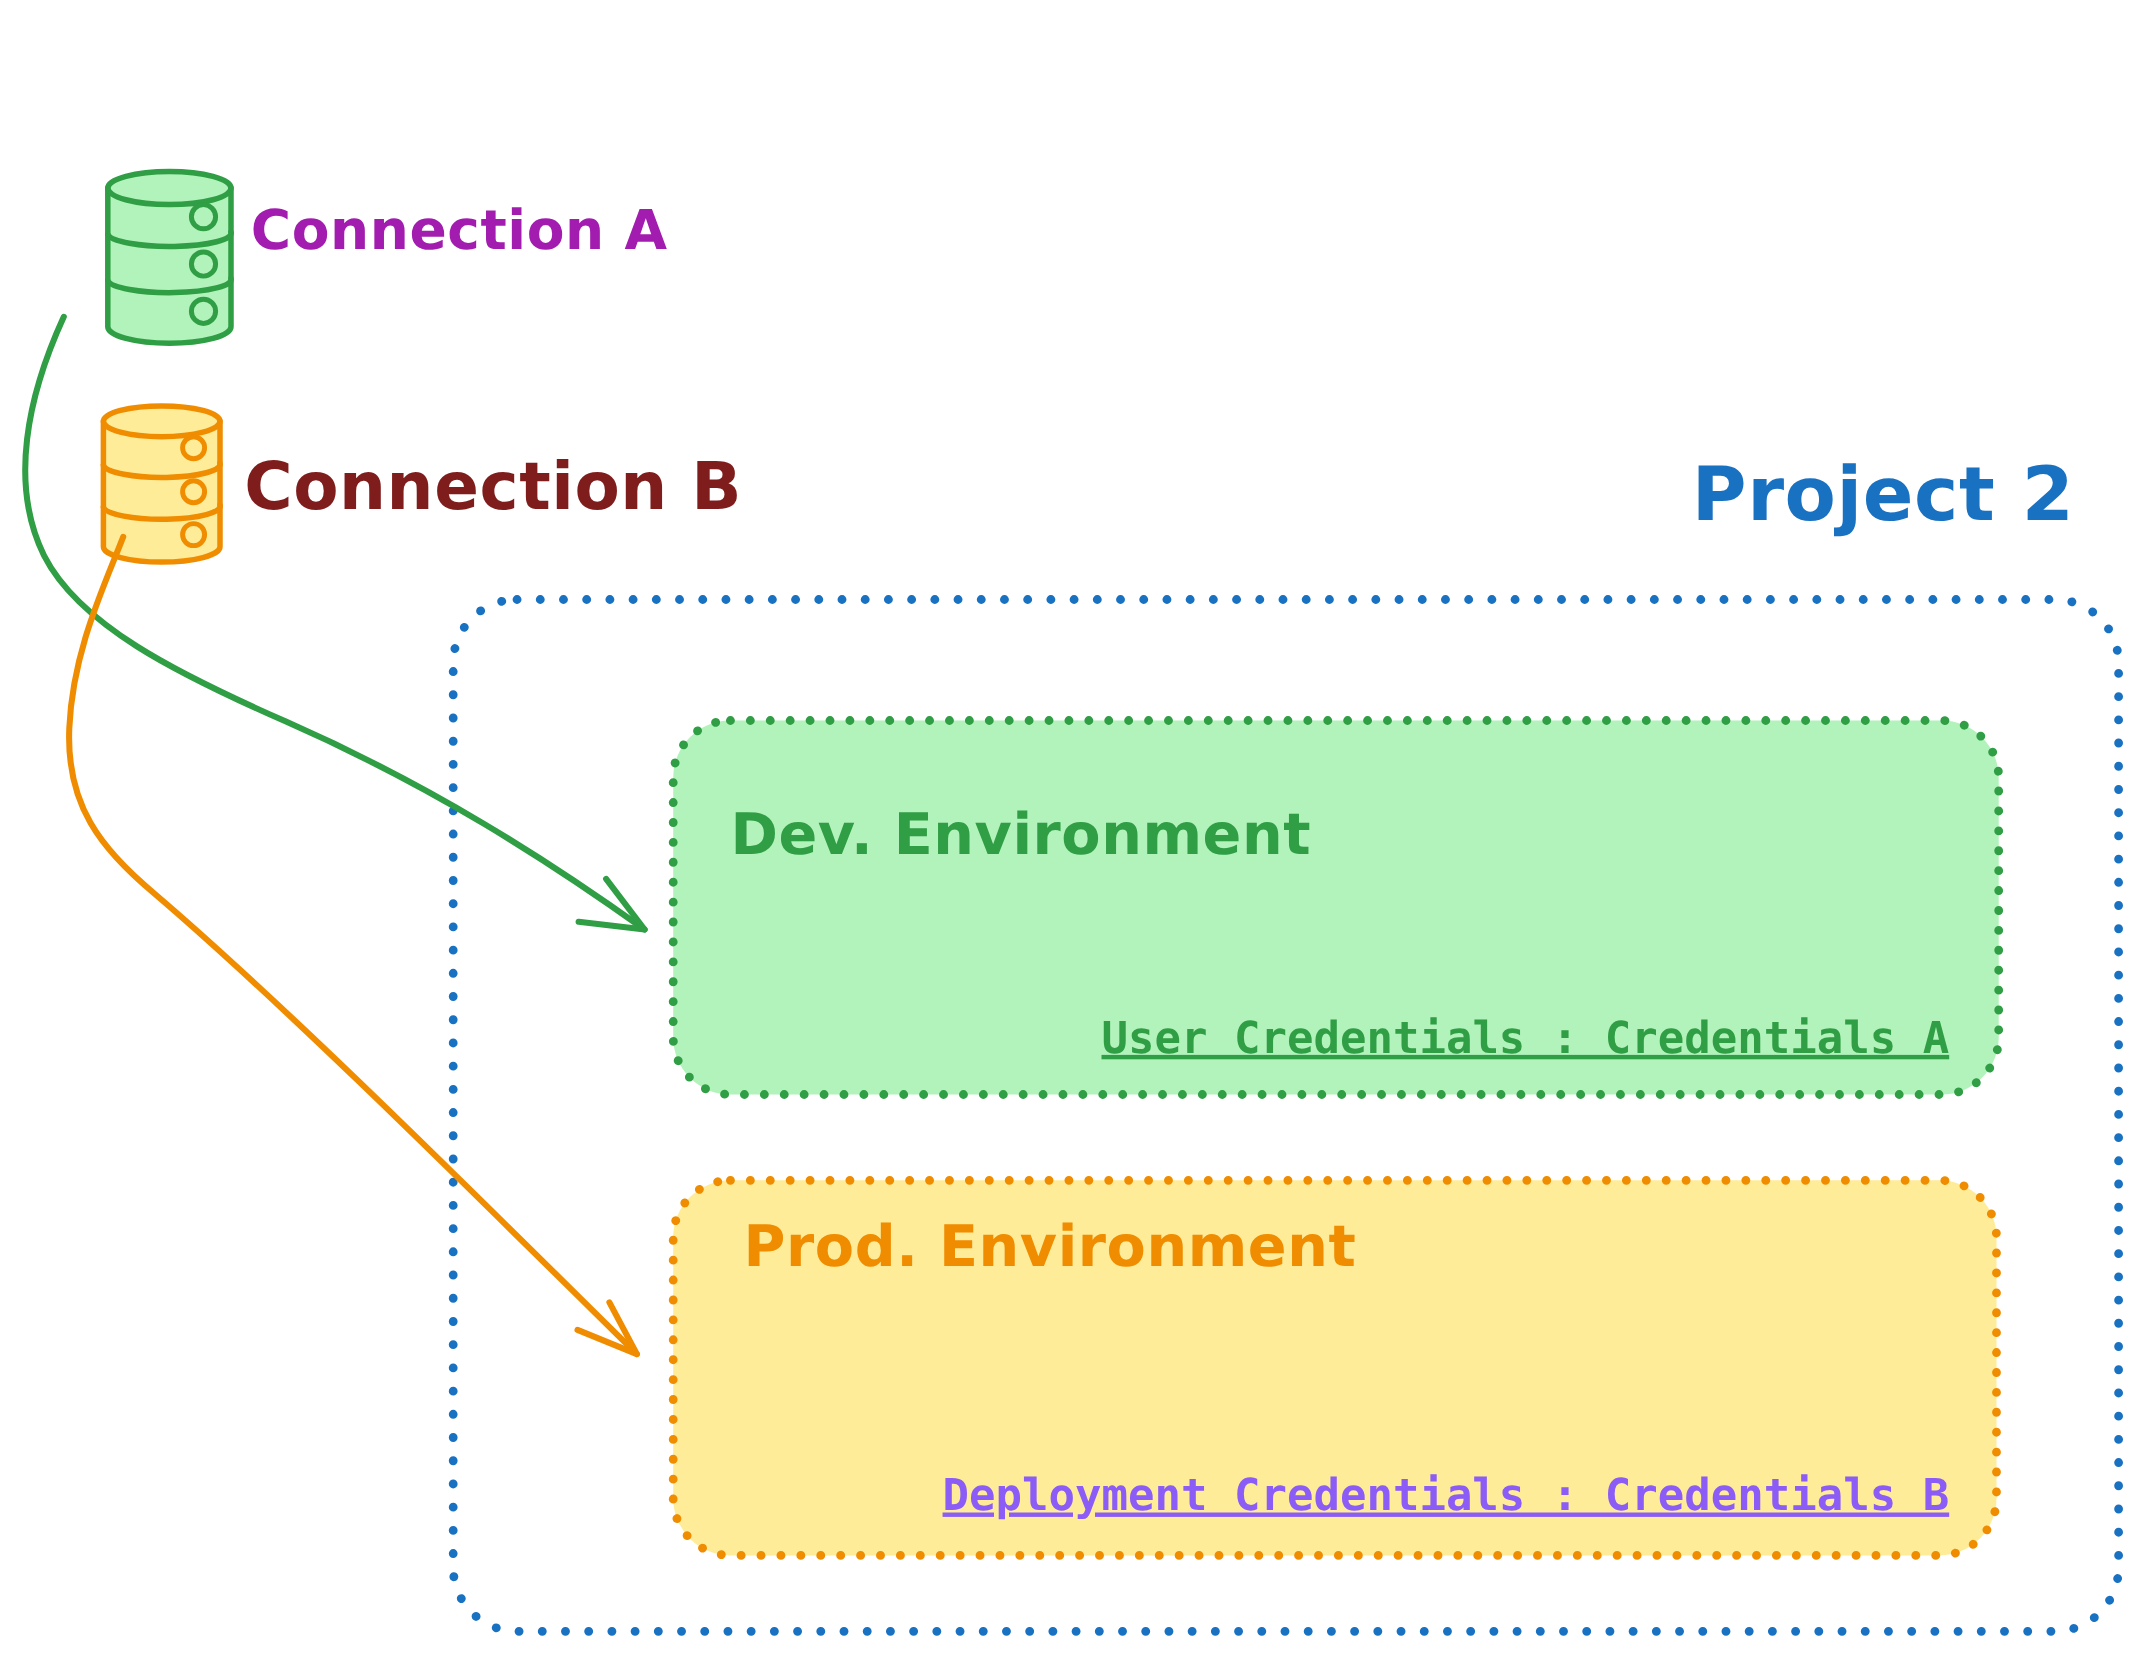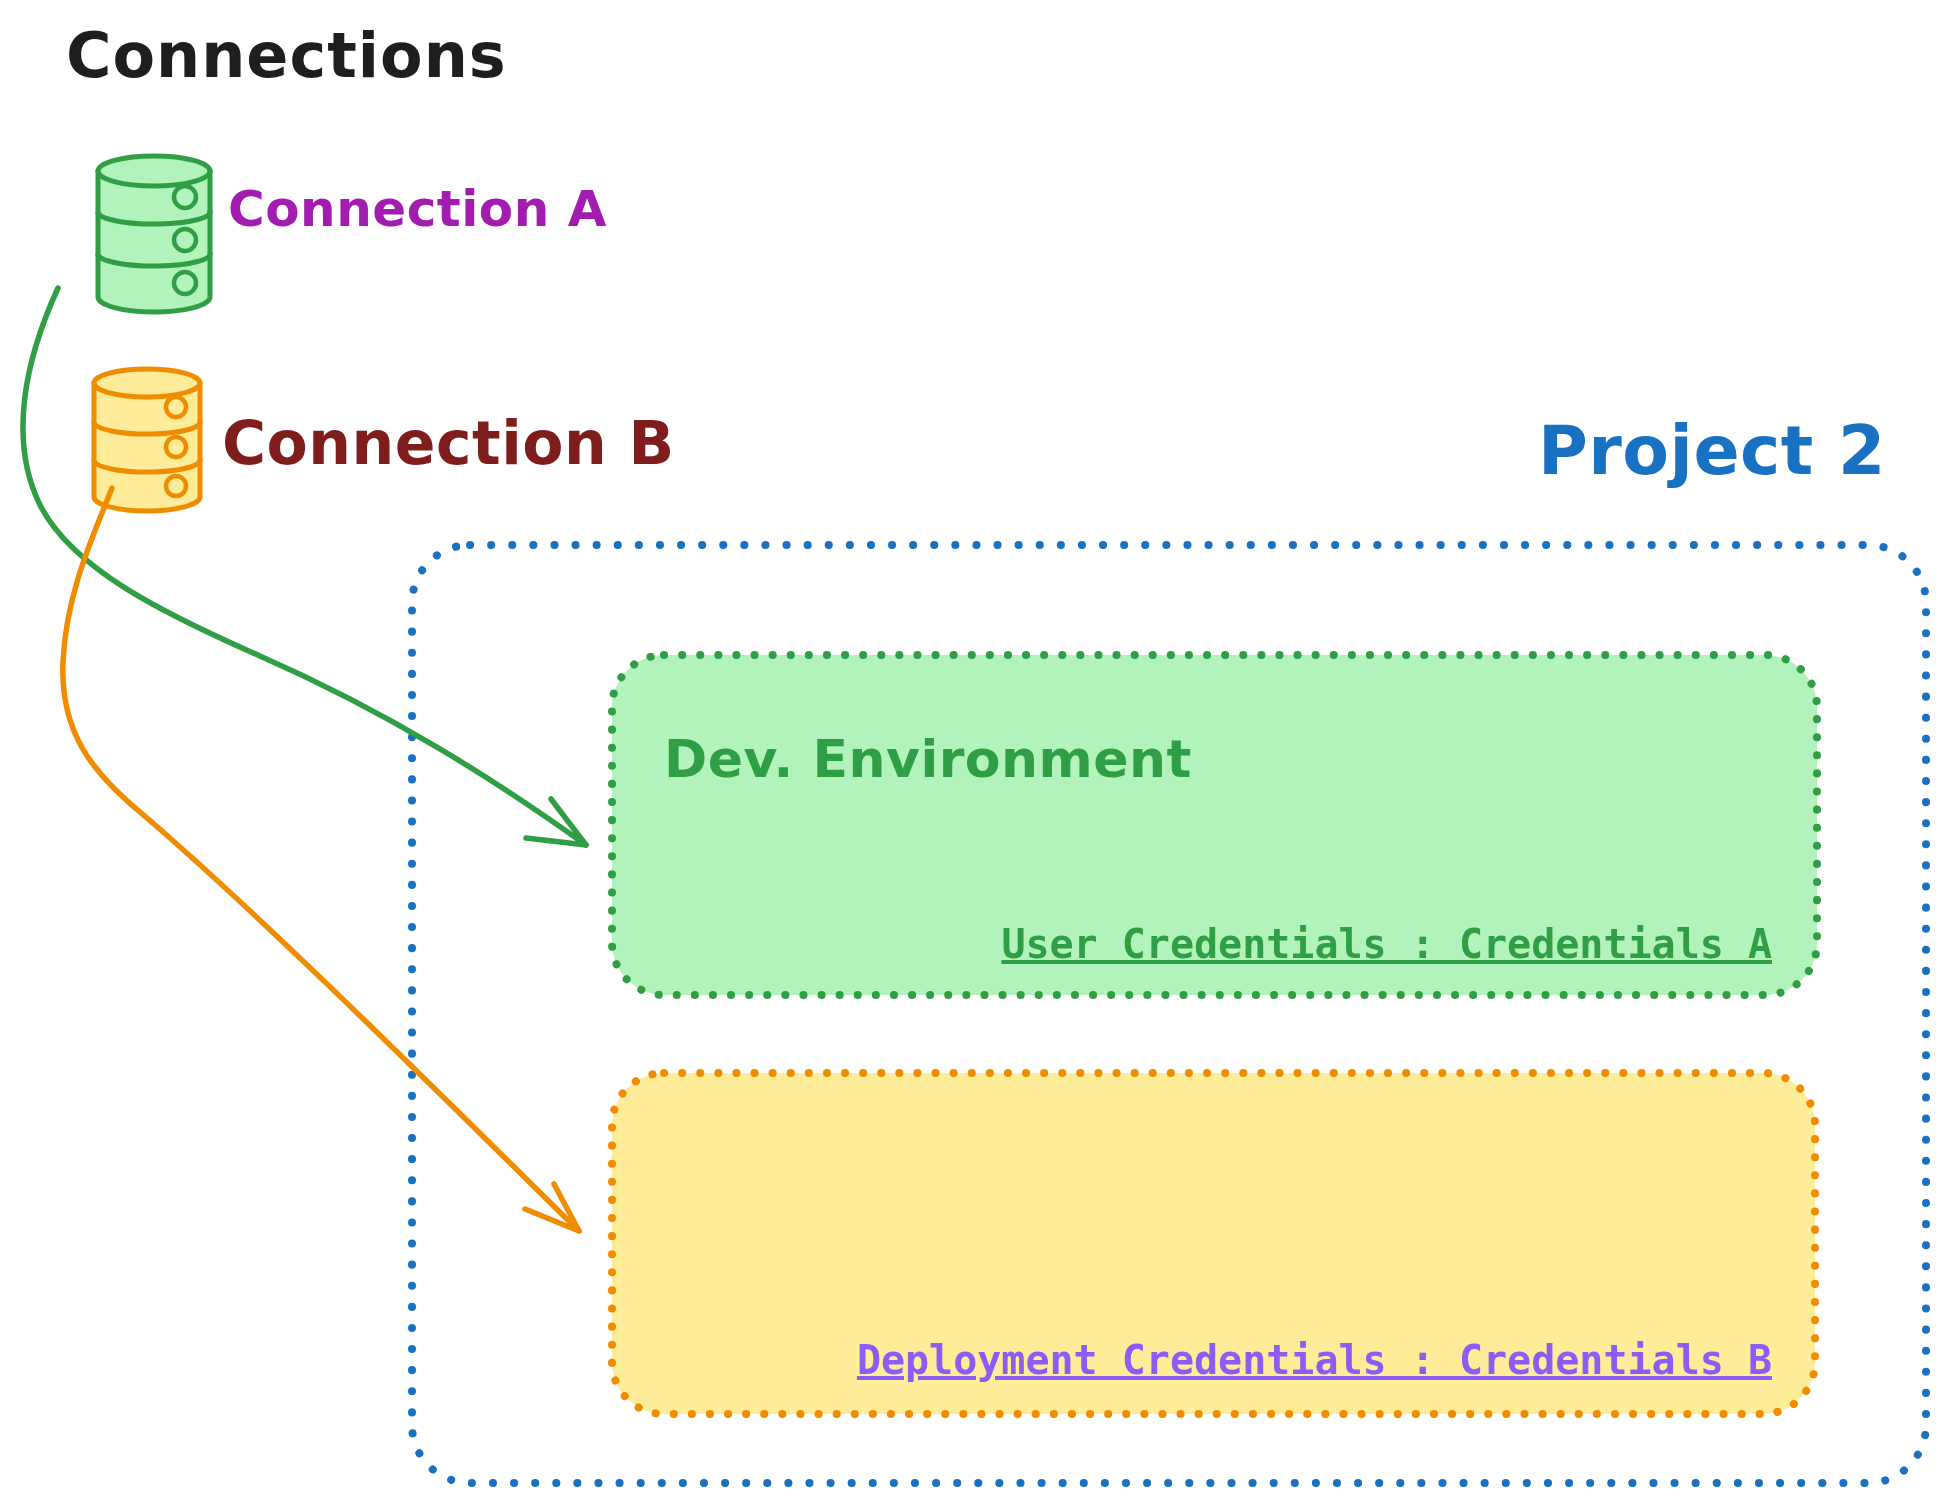--- a/index.html
+++ b/index.html
@@ -61,27 +61,27 @@
       <path d="M 58 288 C 25 360, 8 440, 40 505 C 72 568, 160 612, 260 656 C 392 714, 498 782, 586 845"></path>
       <path d="M 551 799 L 586 845 L 526 838"></path>
     </g>
 
     <g stroke="#f08c00" stroke-width="5.5" fill="none" stroke-linecap="round" stroke-linejoin="round">
       <path d="M 112 488 C 95 532, 66 592, 63 662 C 60 732, 92 772, 140 812 C 262 916, 438 1092, 579 1231"></path>
       <path d="M 554 1184 L 579 1231 L 525 1209"></path>
     </g>
   </svg>
 
-  <div class="txt hand title">Connections</div>
 
   <div class="txt hand conn-a">Connection A</div>
 
   <div class="txt hand conn-b">Connection B</div>
 
   <div class="txt hand project">Project 2</div>
 
   <div class="txt hand env-dev">Dev. Environment</div>
 
   <div class="txt mono cred cred-dev">User Credentials : Credentials A</div>
 
+  <div class="txt hand env-prod">Prod. Environment</div>
 
   <div class="txt mono cred cred-prod">Deployment Credentials : Credentials B</div>
 </div>
 
 </body></html>

